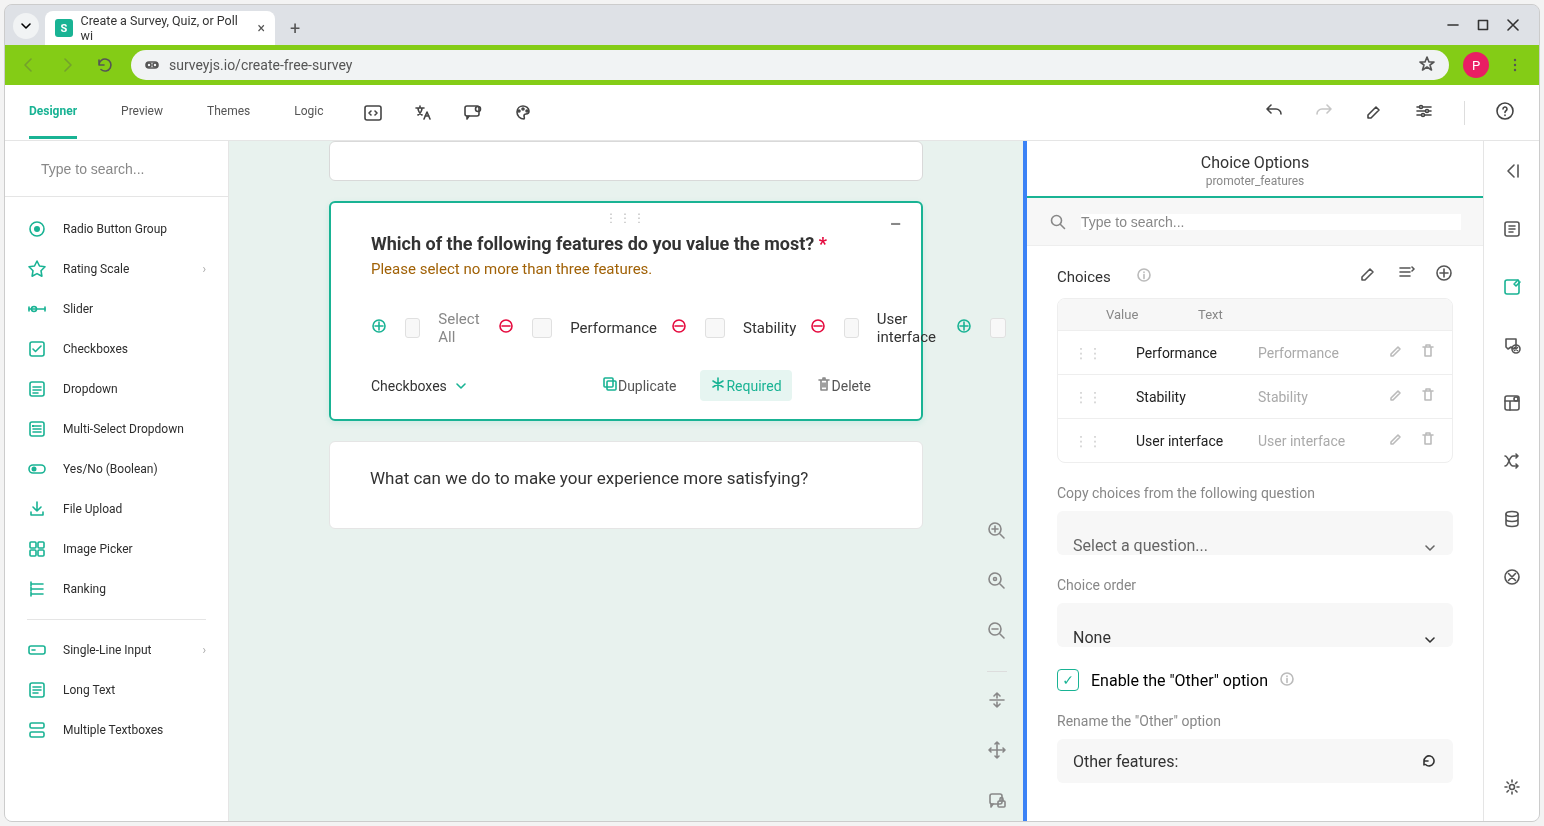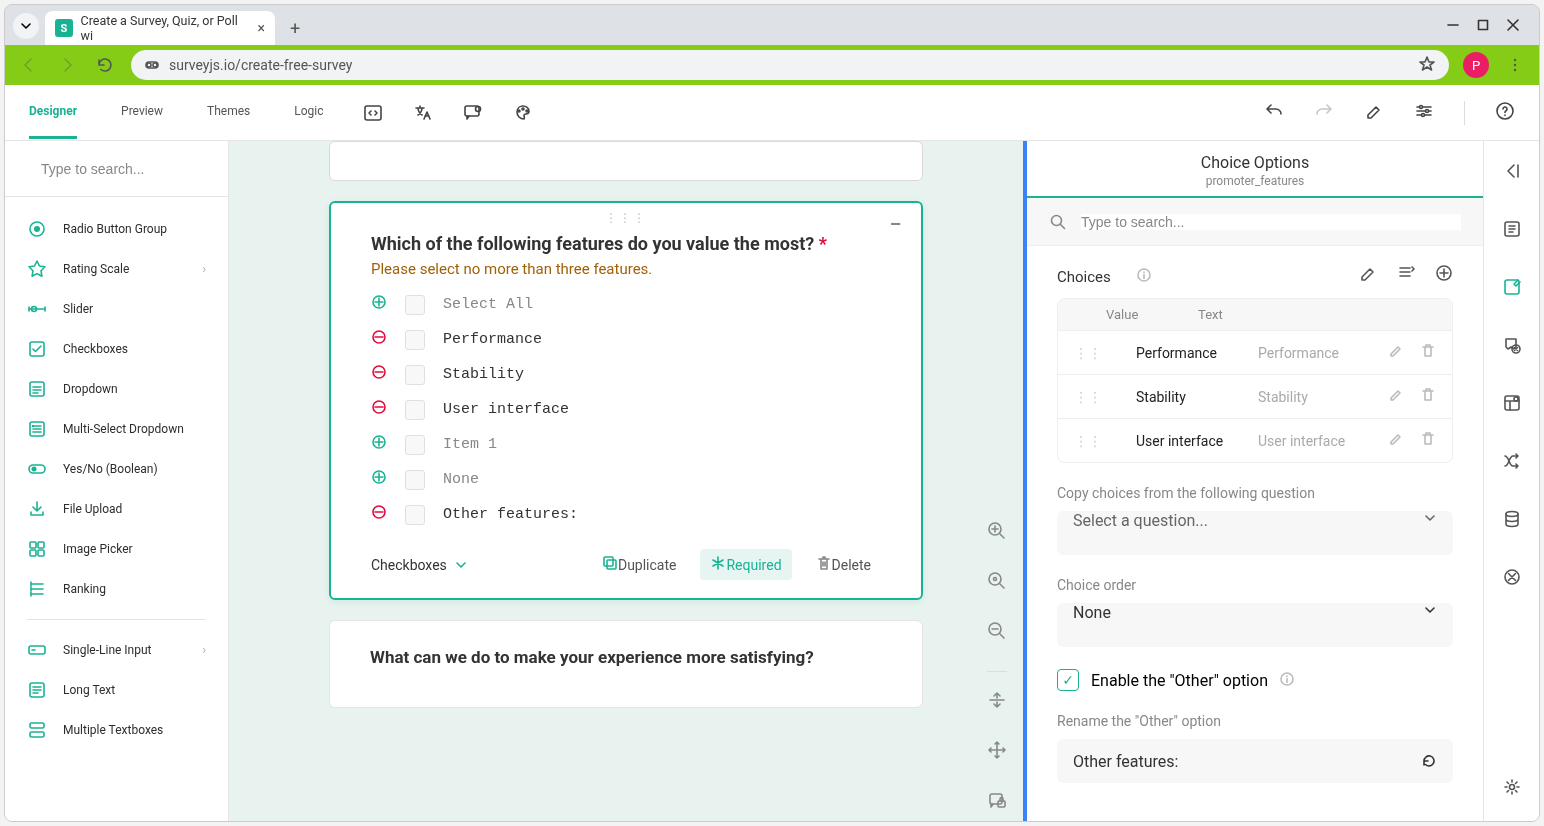--- a/index.html
+++ b/index.html
@@ -50,36 +50,36 @@
 .page-card { background: #fff; border: 1px solid #d9d9d9; border-radius: 6px; margin-top: 0; margin-bottom: 20px; padding: 24px 40px; }
 .page-card.blank { height: 40px; padding: 0; }
 
 .q-card { background: #fff; border: 2px solid #19b394; border-radius: 6px; margin: 20px 0; position: relative; box-shadow: 0 2px 6px rgba(25,179,148,.12); }
 .drag-dots { position: absolute; top: 8px; left: 50%; transform: translateX(-50%); color: #bbb; letter-spacing: 2px; font-size: 12px; }
 .collapse { position: absolute; top: 10px; right: 20px; color: #888; font-weight: 700; font-size: 18px;}
 .q-body { padding: 30px 40px 12px; }
 .q-title { font-size: 18px; font-weight: 700; color: #333; }
 .q-title .req { color: #e50a3e; }
 .q-desc { color: #a16207; font-size: 15px; margin-top: 6px; }
-.choices-col { margin-top: 16px; display: flex; flex-direction: column; gap: 14px; font-family: Liberation Mono, monospace; }
+.choices-col { margin-top: 32px; display: flex; flex-direction: row; gap: 14px; }
 .choice-row { display: flex; align-items: center; gap: 18px; font-size: 15px; color: #333; }
 .add-icon { color: #19b394; font-weight: 700; }
 .rm-icon { color: #e50a3e; font-weight: 700; }
 .check-ph { width: 20px; height: 20px; border: 1px solid #e0e0e0; background: #f8f8f8; border-radius: 3px; }
 .muted { color: #888; }
 .q-footer { display: flex; align-items: center; padding: 12px 40px 18px; gap: 14px; }
 .type-select { font-size: 14px; color: #333; display: flex; align-items: center; gap: 8px; }
 .spacer { flex: 1; }
 .fbtn { display: flex; align-items: center; font-size: 14px; color: #555; padding: 6px 10px; border-radius: 4px; cursor: pointer; }
 .fbtn.reqd { background: #e6f5f1; color: #19b394; }
 .fbtn .fi { color: #19b394; }
 .fbtn.del .fi { color: #888; }
 
 .q-card.plain { border: 1px solid #e5e5e5; box-shadow: none; }
-.plain .q-title { font-size: 17px; font-weight: 700; }
+.plain .q-title { font-size: 17px; font-weight: 400; }
 
 .zoom-tools { position: absolute; right: 16px; top: 380px; display: flex; flex-direction: column; gap: 26px; color: #888; }
 .zoom-tools .fit-h { border-top: 1px solid #ddd; padding-top: 18px; }
 
 .props { width: 460px; border-left: 4px solid #3b82f6; display: flex; flex-direction: column; }
 .props-header { padding: 12px 0 8px; text-align: center; border-bottom: 2px solid #19b394; }
 .props-header .pt { font-size: 16px; color: #333; }
 .props-header .ps { font-size: 12px; color: #888; margin-top: 2px; }
 .props-search { height: 48px; background: #f7f7f7; display: flex; align-items: center; padding: 0 22px; gap: 14px; color: #888; border-bottom: 1px solid #eee; }
 .props-body { flex: 1; overflow-y: auto; padding: 18px 30px; }
@@ -90,21 +90,21 @@
 .grid-table { border: 1px solid #eee; border-radius: 8px; overflow: hidden; }
 .gh { display: flex; background: #f7f7f7; font-size: 13px; color: #888; padding: 8px 0; }
 .gh .colv, .gr .colv { flex: 0 0 140px; padding-left: 48px; }
 .gh .colt, .gr .colt { flex: 1; }
 .gr { display: flex; align-items: center; border-top: 1px solid #eee; padding: 12px 0; font-size: 14px; }
 .gr .drag { padding: 0 16px; color: #ccc; }
 .gr .colv { font-weight: 400; color: #222; padding-left: 18px; flex: 0 0 140px;}
 .gr .colt { color: #aaa; }
 .gr .row-actions { margin-left: auto; display: flex; gap: 16px; padding-right: 16px; color: #bbb; }
 .field-label { font-size: 14px; color: #888; margin: 22px 0 10px; display: flex; align-items: center; gap: 8px; }
-.select-box { height: 44px; background: #f7f7f7; border-radius: 6px; display: flex; align-items: flex-start; padding: 0 16px; color: #666; justify-content: space-between; }
+.select-box { height: 44px; background: #f7f7f7; border-radius: 6px; display: flex; align-items: flex-end; padding: 0 16px; color: #666; justify-content: space-between; }
 .select-box.val { color: #333; }
 .chk-row { display: flex; align-items: center; gap: 12px; margin-top: 22px; }
 .chk { width: 22px; height: 22px; border: 1px solid #19b394; border-radius: 4px; display: flex; align-items: center; justify-content: center; color: #19b394; font-size: 14px; }
 .text-input { height: 44px; background: #f7f7f7; border-radius: 6px; display: flex; align-items: center; padding: 0 16px; color: #333; justify-content: space-between; }
 
 .drawer { width: 56px; border-left: 1px solid #e5e5e5; display: flex; flex-direction: column; align-items: center; padding-top: 20px; gap: 34px; color: #555; }
 .drawer .active { color: #19b394; }
 .drawer .bottom { margin-top: auto; margin-bottom: 20px; }
 
 svg { stroke: currentColor; fill: none; stroke-width: 1.6; stroke-linecap: round; stroke-linejoin: round; }

